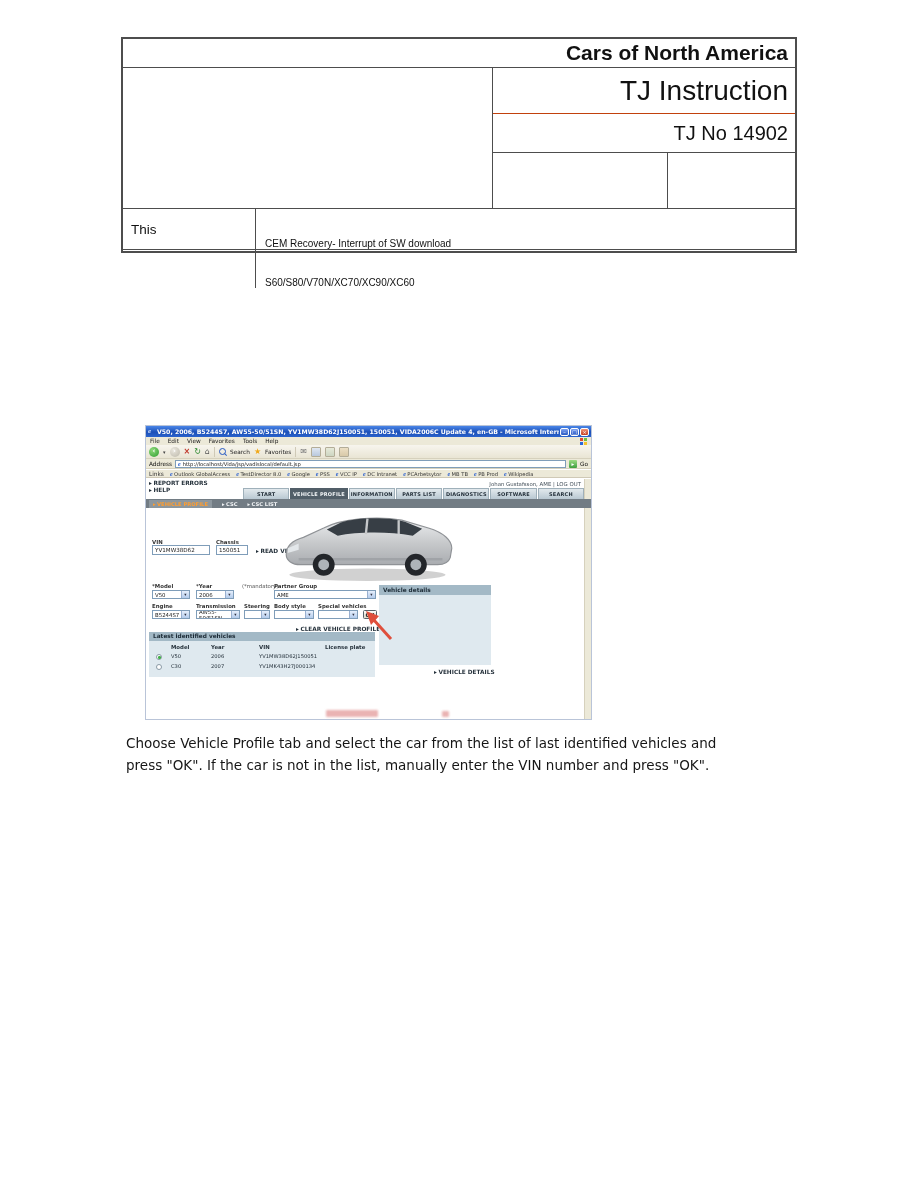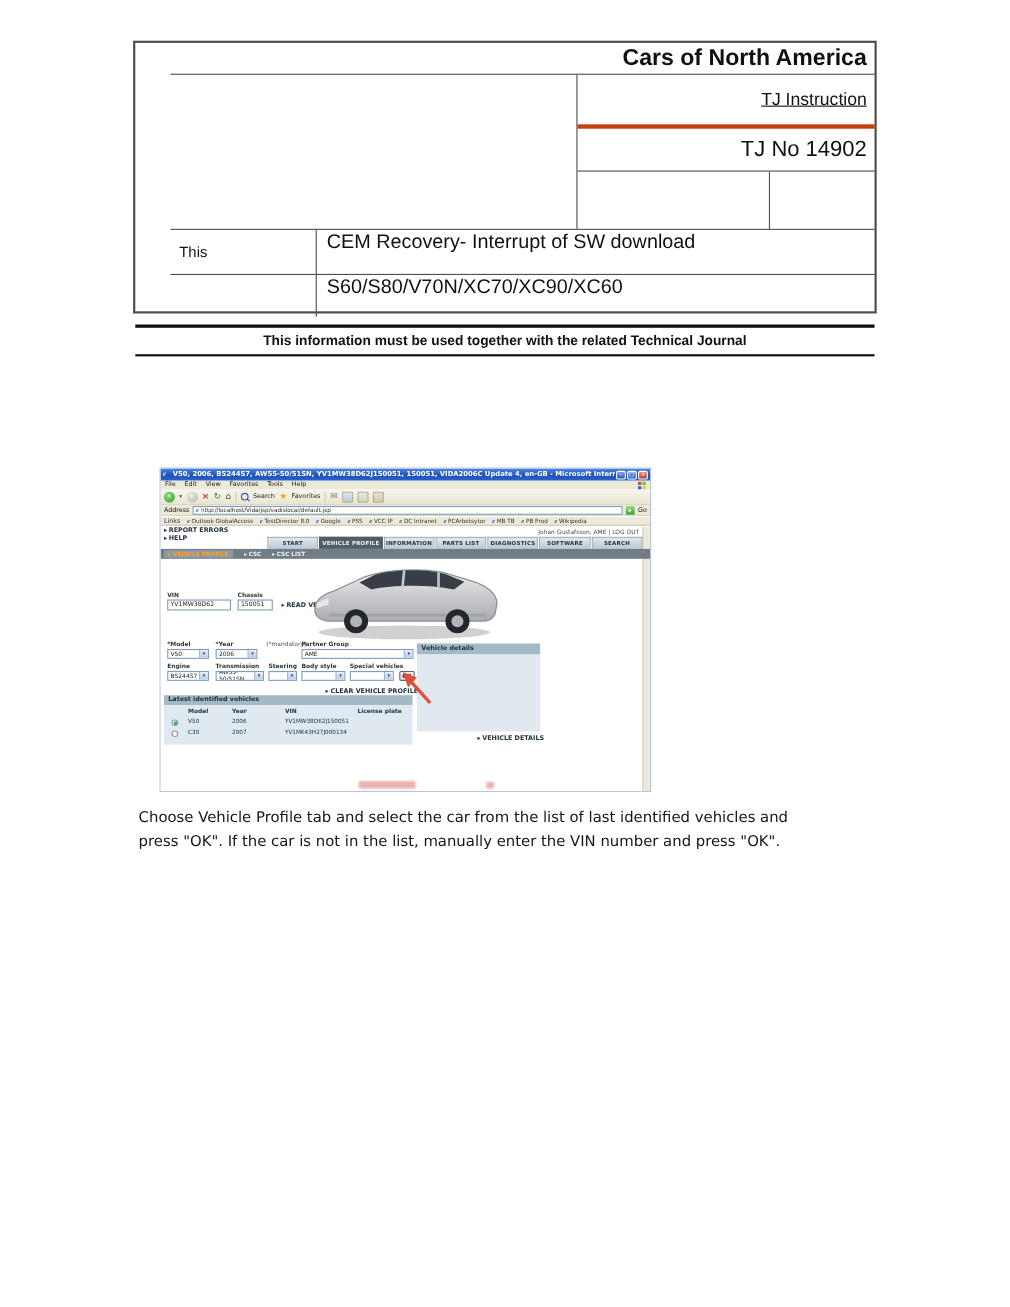--- a/index.html
+++ b/index.html
@@ -8,30 +8,30 @@
   .abs{position:absolute;box-sizing:border-box;}
   .b{font-weight:normal;}
 
   
   .doc-table{border:2px solid #4d4d4d;background:#fff;}
   .dt-r1{height:28px;border-bottom:1px solid #4d4d4d;display:flex;align-items:center;justify-content:flex-end;padding-right:7px;}
   .dt-company{font-size:21px;font-weight:bold;}
   .dt-mid{height:140px;border-bottom:1px solid #4d4d4d;display:flex;}
   .dt-left{width:369px;border-right:1px solid #4d4d4d;}
   .dt-right{flex:1;display:flex;flex-direction:column;}
-  .dt-tji{height:45px;border-bottom:4px solid #c2410c;display:flex;align-items:center;justify-content:flex-end;padding-right:7px;font-size:16px;text-decoration:underline;}
+  .dt-tji{height:45px;border-bottom:1px solid #c2410c;display:flex;align-items:center;justify-content:flex-end;padding-right:7px;font-size:28px;}
   .dt-tjno{height:38px;border-bottom:1px solid #4d4d4d;display:flex;align-items:center;justify-content:flex-end;padding-right:7px;font-size:20px;}
   .dt-daterow{flex:1;display:flex;}
   .dt-date-left{width:174px;border-right:1px solid #4d4d4d;}
   .dt-date-right{flex:1;font-family:"Liberation Serif",serif;font-size:13px;text-align:right;padding:2px 6px;display:flex;flex-direction:column;}
   .dt-date-bottom{margin-top:auto;line-height:15px;}
   .dt-titlerow{height:40px;border-bottom:1px solid #4d4d4d;display:flex;}
   .dt-modelrow{height:38px;display:flex;}
   .dt-lblcell{width:124px;border-right:1px solid #4d4d4d;display:flex;align-items:center;padding-left:8px;font-size:13.5px;}
-  .dt-valcell{flex:1;display:flex;align-items:flex-start;padding-left:9px;font-size:18px;}
+  .dt-valcell{flex:1;display:flex;align-items:flex-end;padding-left:9px;font-size:10px;}
 
   
   .nline{background:#101010;}
   .ntext{text-align:center;font-size:12.5px;font-weight:bold;padding:5px 0 5px 0;}
 
   
   .caption{font-family:"DejaVu Sans",sans-serif;font-size:13.5px;line-height:21.5px;color:#161616;white-space:nowrap;}
 
   
   .shot{left:145px;top:425px;width:447px;height:295px;border:1px solid #b9c4d8;background:#fff;
@@ -97,21 +97,21 @@
   .cell{position:absolute;font-size:5.2px;color:#26323c;white-space:nowrap;}
   .radio{position:absolute;width:6px;height:6px;border:1px solid #8a9aa6;border-radius:50%;background:#fff;box-sizing:border-box;}
   .radio.on::after{content:"";position:absolute;left:1px;top:1px;width:2.5px;height:2.5px;border-radius:50%;background:#3faf46;}
   .redblob{position:absolute;background:rgba(205,75,75,.42);filter:blur(1px);border-radius:1px;}
 </style>
 </head>
 <body>
 
 <div class="page">
 
-  <div class="abs doc-table" style="left:121px;top:37px;width:676px;height:248px;padding-left:32px;">
+  <div class="abs doc-table" style="left:121px;top:37px;width:676px;height:216px;">
     <div class="dt-r1">
       <span class="dt-company">Cars of North America</span>
     </div>
     <div class="dt-mid">
       <div class="dt-left"></div>
       <div class="dt-right">
         <div class="dt-tji">TJ Instruction</div>
         <div class="dt-tjno">TJ No 14902</div>
         <div class="dt-daterow">
           <div class="dt-date-left"></div>
@@ -127,25 +127,20 @@
       </div>
     </div>
     <div class="dt-modelrow">
       <div class="dt-lblcell"></div>
       <div class="dt-valcell b">
         <span>S60/S80/V70N/XC70/XC90/XC60</span>
       </div>
     </div>
   </div>
 
-  <div class="abs" style="left:123px;top:295px;width:672px;">
-    <div class="nline" style="height:3px;"></div>
-    <div class="ntext">This information must be used together with the related Technical Journal</div>
-    <div class="nline" style="height:2px;"></div>
-  </div>
 
   <div class="abs shot">
 
     <div class="tbar">
       <span class="ieico">e</span>
       <span class="tbar-title">V50, 2006, B5244S7, AW55-50/51SN, YV1MW38D62J150051, 150051, VIDA2006C Update 4, en-GB - Microsoft Internet Explorer</span>
       <span class="wbtn bl">–</span>
       <span class="wbtn bl">□</span>
       <span class="wbtn rd">×</span>
     </div>

